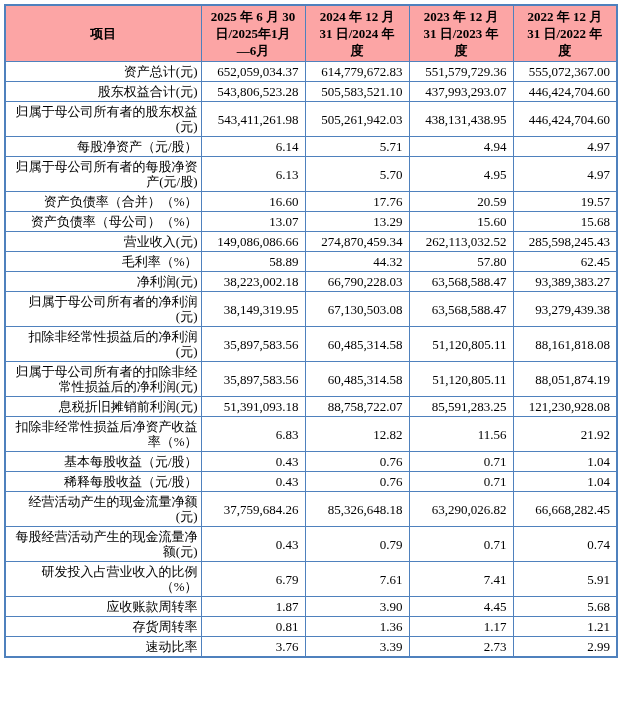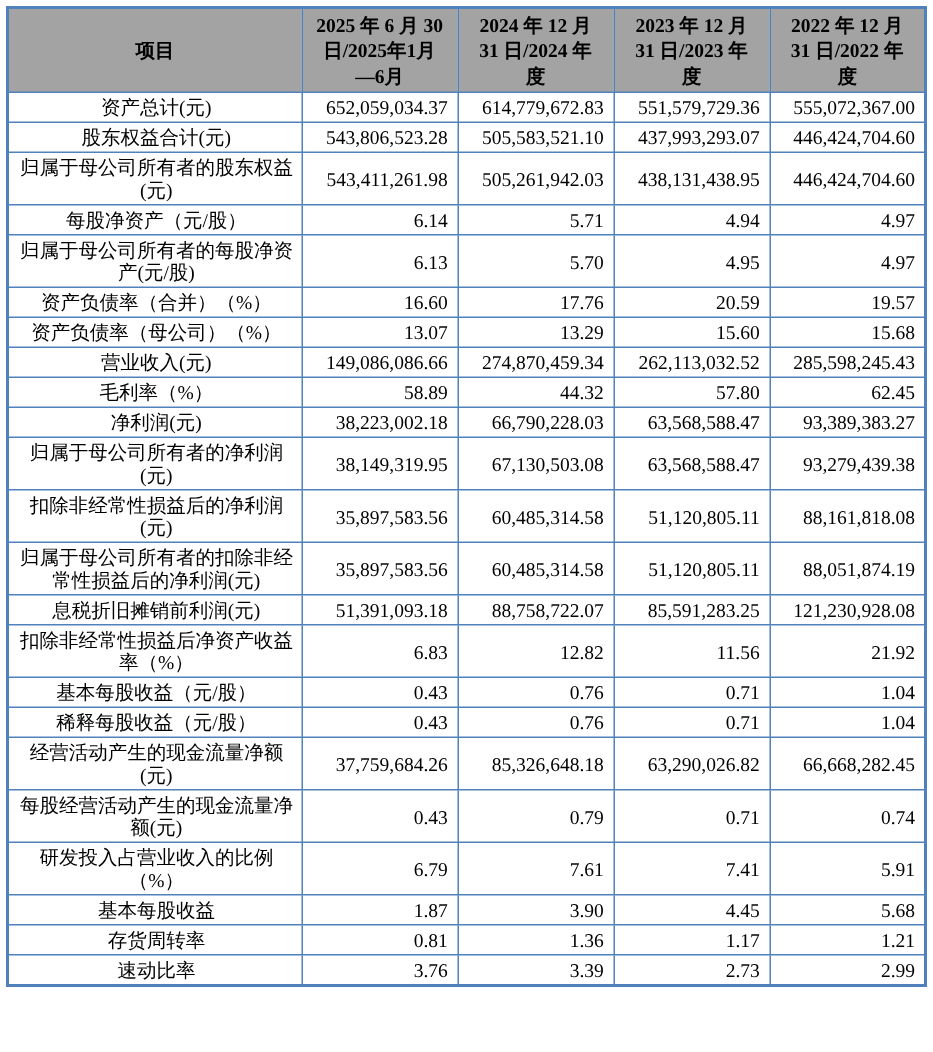--- a/index.html
+++ b/index.html
@@ -22,30 +22,30 @@
     border: 2px solid #4f81bd;
   }
   table.fin-table th,
   table.fin-table td {
     border: 1.5px solid #4f81bd;
     font-size: 13px;
     vertical-align: middle;
     overflow: hidden;
   }
   table.fin-table th {
-    background: #a3a3a3;
+    background: #fca5a5;
     font-weight: bold;
     text-align: center;
     white-space: pre-line;
     line-height: 17px;
     padding: 2px 2px;
     height: 51px;
   }
   td.label-cell {
-    text-align: center;
+    text-align: right;
     padding: 2px 3px 2px 5px;
     line-height: 15px;
   }
   td.value-cell {
     text-align: right;
     padding: 2px 6px 2px 2px;
     line-height: 15px;
   }
   col.c-label { width: 196px; }
   col.c-val   { width: 104px; }
@@ -214,21 +214,21 @@
           <td class="value-cell">0.74</td>
         </tr>
         <tr>
           <td class="label-cell">研发投入占营业收入的比例（%）</td>
           <td class="value-cell">6.79</td>
           <td class="value-cell">7.61</td>
           <td class="value-cell">7.41</td>
           <td class="value-cell">5.91</td>
         </tr>
         <tr>
-          <td class="label-cell">基本每股收益</td>
+          <td class="label-cell">应收账款周转率</td>
           <td class="value-cell">1.87</td>
           <td class="value-cell">3.90</td>
           <td class="value-cell">4.45</td>
           <td class="value-cell">5.68</td>
         </tr>
         <tr>
           <td class="label-cell">存货周转率</td>
           <td class="value-cell">0.81</td>
           <td class="value-cell">1.36</td>
           <td class="value-cell">1.17</td>

